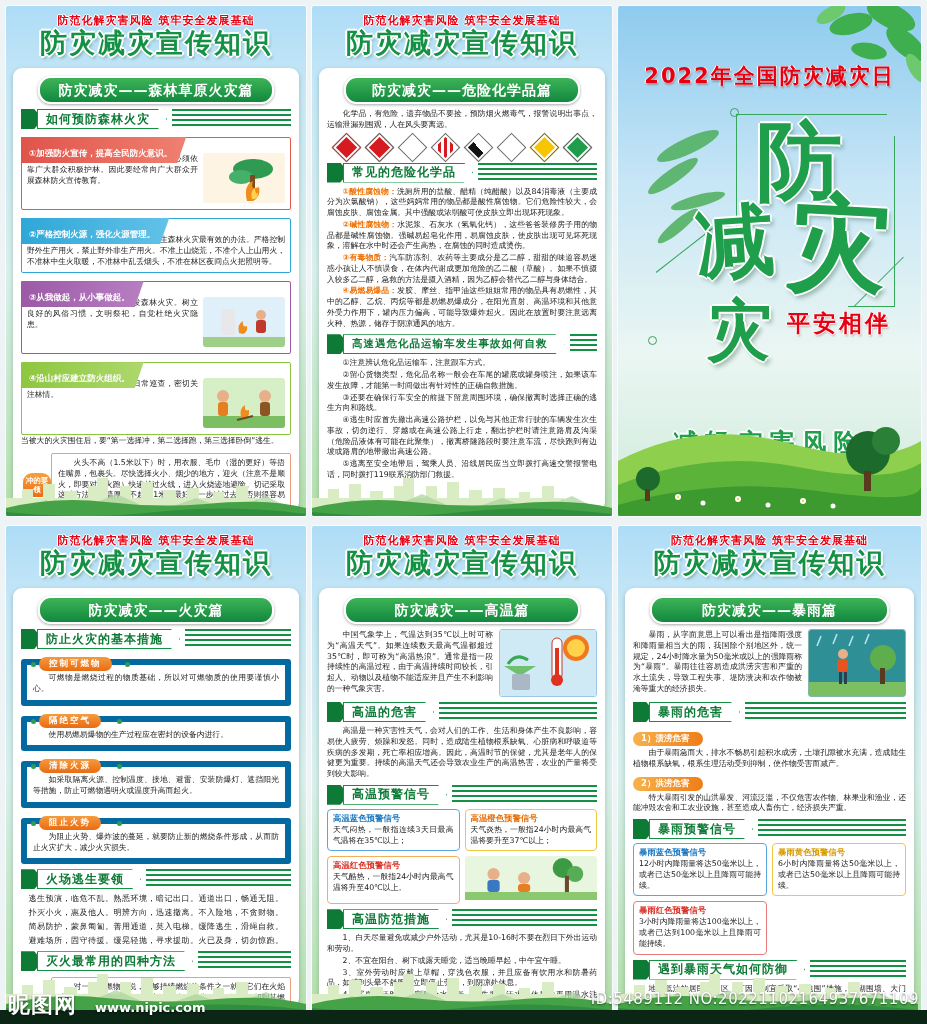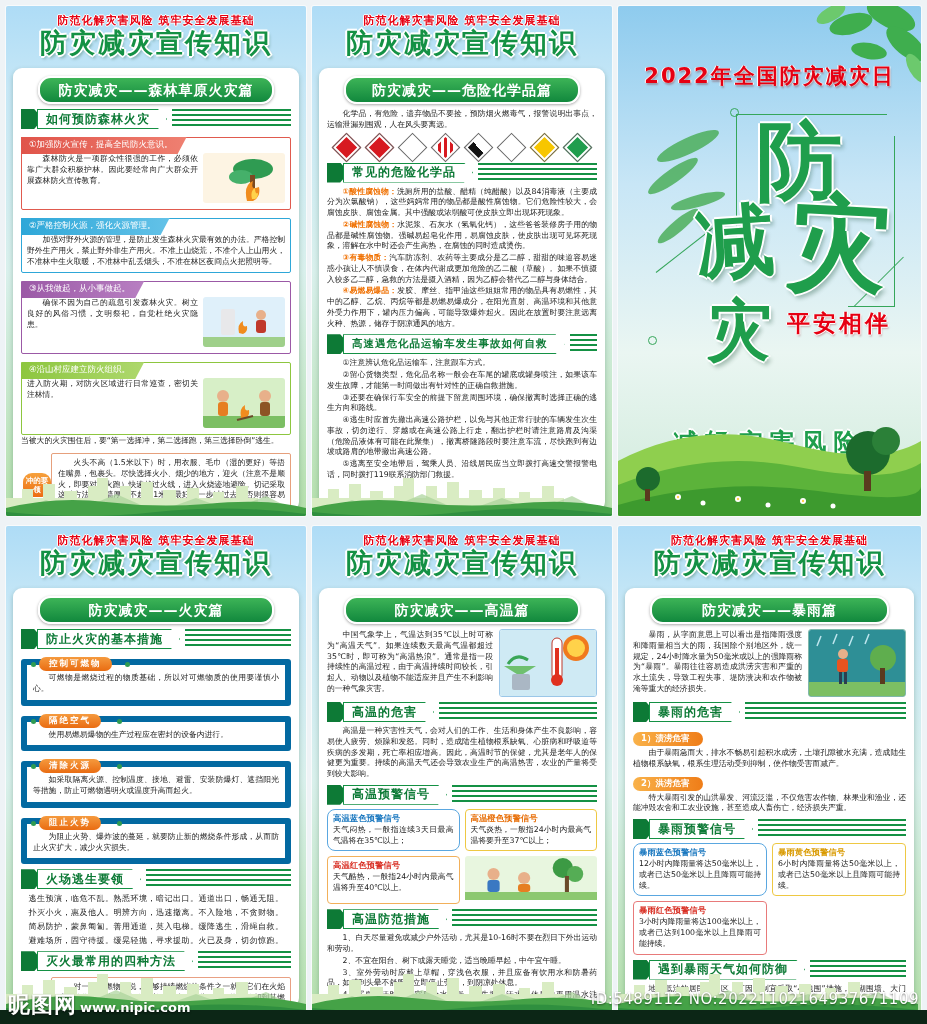--- a/index.html
+++ b/index.html
@@ -27,39 +27,39 @@
   .sechead .arr{width:22px;background:#0d7a36;clip-path:polygon(0 0,60% 0,100% 50%,60% 100%,0 100%);}
   .sechead .lab{display:flex;align-items:center;border:1.5px solid #149144;color:#0d7a36;background:#fff;
         font-size:12px;font-weight:bold;letter-spacing:1px;padding:0 16px 0 8px;margin-left:-6px;
         clip-path:polygon(0 0,calc(100% - 9px) 0,100% 50%,calc(100% - 9px) 100%,0 100%);}
   .sechead .str{flex:1;margin-left:5px;background:repeating-linear-gradient(180deg,#149144 0 2px,transparent 2px 5px);}
   .t{font-size:7.8px;line-height:1.38;color:#222;text-align:justify;margin:1px 0;}
   .ind{text-indent:2em;}
   .lead{color:#f07000;font-weight:bold;}
   
   .fitem{border:1px solid;border-radius:2px;position:relative;padding:15px 5px 4px;margin-top:8px;}
-  .fban{position:absolute;top:-1px;left:-1px;height:16px;line-height:13px;color:#fff;font-size:8.5px;font-weight:normal;
-        padding:1px 14px 0 8px;clip-path:polygon(0 0,100% 0,calc(100% - 9px) 100%,0 100%);}
+  .fban{position:absolute;top:-1px;left:-1px;height:16px;line-height:13px;color:#fff;font-size:8.5px;font-weight:bold;
+        padding:10px 14px 0 8px;clip-path:polygon(0 0,100% 0,calc(100% - 9px) 100%,0 100%);}
   .c-red{border-color:#e05a4e;} .c-red .fban{background:linear-gradient(90deg,#e0544a,#ef8071);}
   .c-blue{border-color:#2ea7d8;} .c-blue .fban{background:linear-gradient(90deg,#2ea7d8,#63c2e8);}
   .c-pur{border-color:#9b59a6;} .c-pur .fban{background:linear-gradient(90deg,#9b59a6,#b87fc2);}
   .c-grn{border-color:#8dc63f;} .c-grn .fban{background:linear-gradient(90deg,#8dc63f,#aed86d);}
   .illu{float:right;width:82px;height:50px;margin:0 0 2px 5px;border-radius:3px;overflow:hidden;}
   .tip{border:1px solid #e6a07c;border-radius:2px;padding:3px 5px 3px 6px;margin:6px 0 0 30px;position:relative;}
   .tiptag{position:absolute;left:-29px;top:50%;transform:translateY(-50%);width:24px;text-align:center;
         background:linear-gradient(#f6a13c,#ec6c13);color:#fff;border-radius:9px;font-size:7.5px;font-weight:bold;
         padding:3px 2px;line-height:1.2;}
   
   .diam-row{display:flex;justify-content:center;gap:12px;margin:6px 0 4px;}
   .diam{width:19px;height:19px;transform:rotate(45deg);border:1px solid #666;box-shadow:inset 0 0 0 2px #fff;}
   
   .wgrid{display:grid;grid-template-columns:1fr 1fr;gap:5px;margin:2px 0;}
   .wbox{border:1.5px solid;border-radius:4px;background:#fff;padding:3px 5px;}
   .wtitle{font-size:8.4px;font-weight:bold;margin-bottom:1px;}
-  .wb-blue{border-color:#5aa7e0;border-radius:8px;} .wb-blue .wtitle{color:#1c79c0;}
+  .wb-blue{border-color:#5aa7e0;} .wb-blue .wtitle{color:#1c79c0;}
   .wb-yel{border-color:#eec843;} .wb-yel .wtitle{color:#d99a00;}
   .wb-org{border-color:#f0963c;} .wb-org .wtitle{color:#e8700a;}
   .wb-red{border-color:#e87a7a;} .wb-red .wtitle{color:#d93025;}
   .wb-org2{border-color:#f2b05a;} .wb-org2 .wtitle{color:#d93025;}
   
   .meas{border:6px solid #0369a1;border-radius:3px;position:relative;margin-top:10px;padding:7px 6px 4px;}
   .mlab{position:absolute;top:-8px;left:12px;background:linear-gradient(#f59a3e,#e96c12);color:#fff;
         font-size:8.5px;font-weight:bold;padding:1px 10px;border-radius:9px;letter-spacing:2px;}
   .mdot{position:absolute;top:-3px;width:5px;height:5px;border-radius:50%;background:#2f9b52;}
   .method{border:1px solid #e8a083;border-radius:2px;margin:6px 0 0 30px;position:relative;padding:3px 5px 3px 6px;}
@@ -81,21 +81,21 @@
         text-shadow:-2px 0 #fff,2px 0 #fff,0 -2px #fff,0 2px #fff,3px 4px 4px rgba(0,60,30,.3);}
   .d22-frame{position:absolute;border:1px solid #35a65a;}
   .d22-dot{position:absolute;width:7px;height:7px;border:1px solid #35a65a;border-radius:50%;background:transparent;}
   .d22-line{position:absolute;background:#35a65a;}
   .d22-tag{position:absolute;font-size:23px;font-weight:900;color:#e60012;letter-spacing:3px;
         text-shadow:-1px 0 #fff,1px 0 #fff,0 1px #fff,1px 2px 2px rgba(120,0,0,.3);margin-left:9px;}
   .d22-slogan{position:absolute;left:0;right:0;text-align:center;font-size:25px;font-weight:900;color:#1f9e4c;letter-spacing:7px;
         text-shadow:-2px 0 #fff,2px 0 #fff,0 -2px #fff,0 2px #fff,2px 3px 3px rgba(0,60,30,.3);}
   
   .botbar{position:absolute;left:0;right:0;bottom:0;height:14px;background:#0c2616;}
-  .wm{position:absolute;left:8px;bottom:4px;display:flex;align-items:baseline;gap:3px;color:#fff;
+  .wm{position:absolute;left:8px;bottom:4px;display:flex;align-items:baseline;gap:18px;color:#fff;
       text-shadow:0 1px 2px rgba(0,0,0,.6);}
   .wm .n{font-size:22px;font-weight:900;letter-spacing:1px;}
   .wm .u{font-size:13px;font-weight:bold;}
   .idtxt{position:absolute;right:8px;bottom:16px;color:#fff;font-size:15px;letter-spacing:.5px;
       text-shadow:0 1px 2px rgba(0,0,0,.55);}
   .clearfix::after{content:"";display:block;clear:both;}
 </style>
 </head>
 <body>
 

